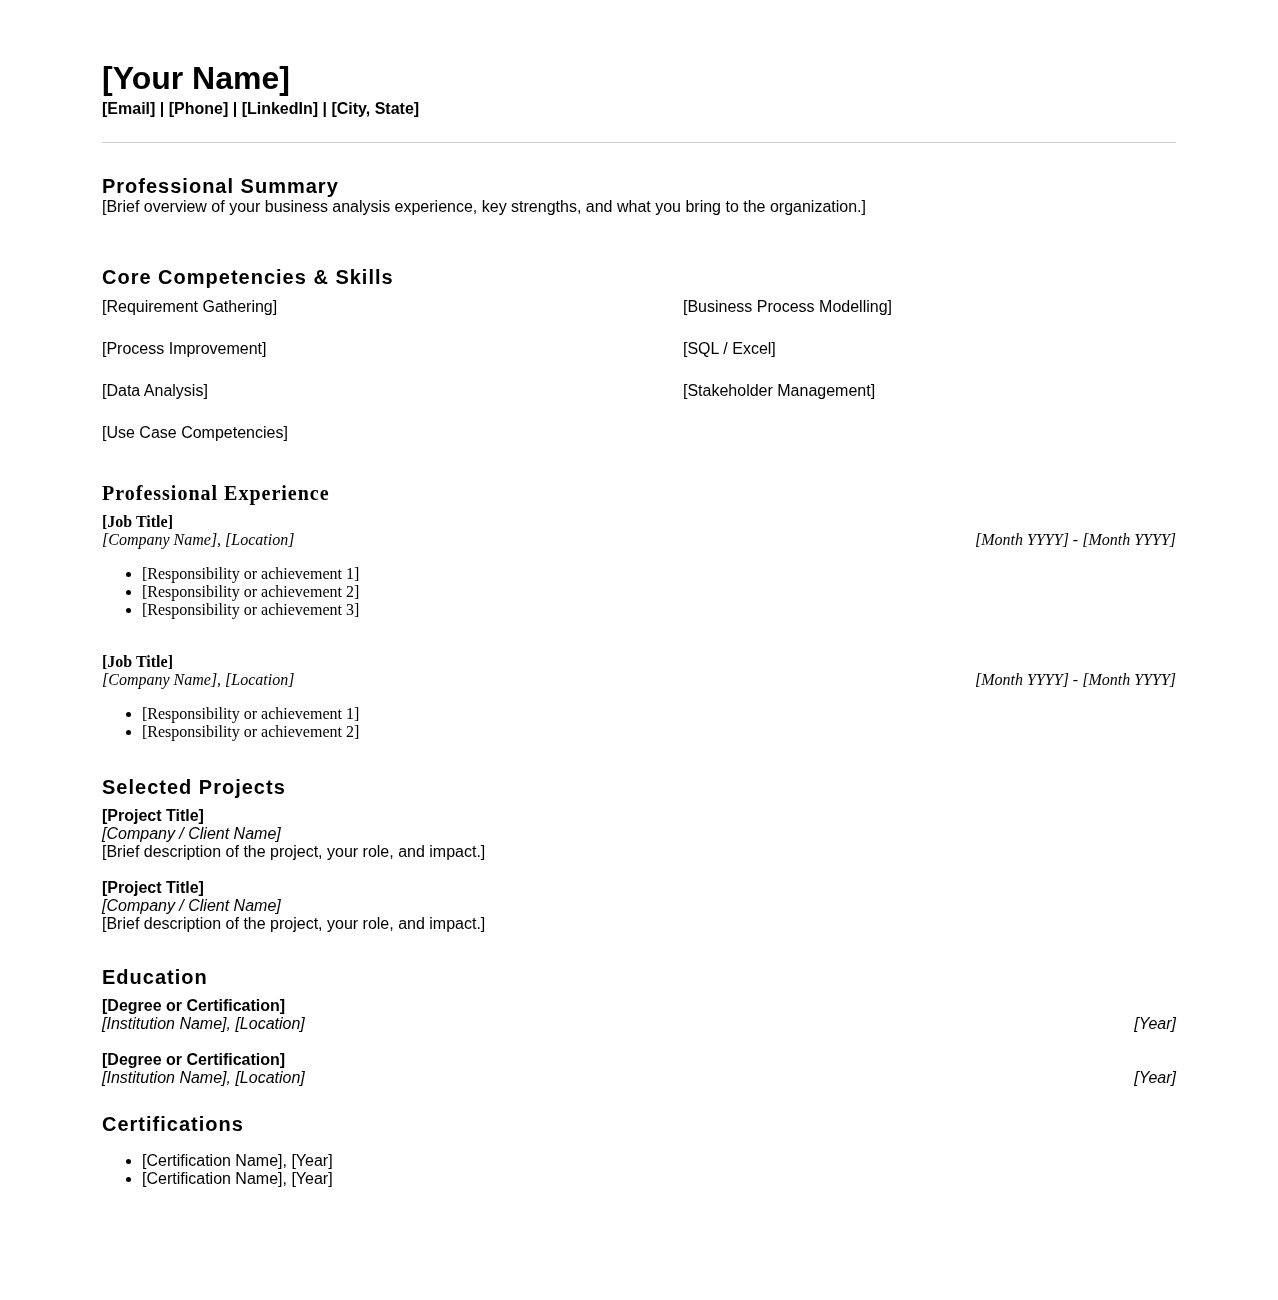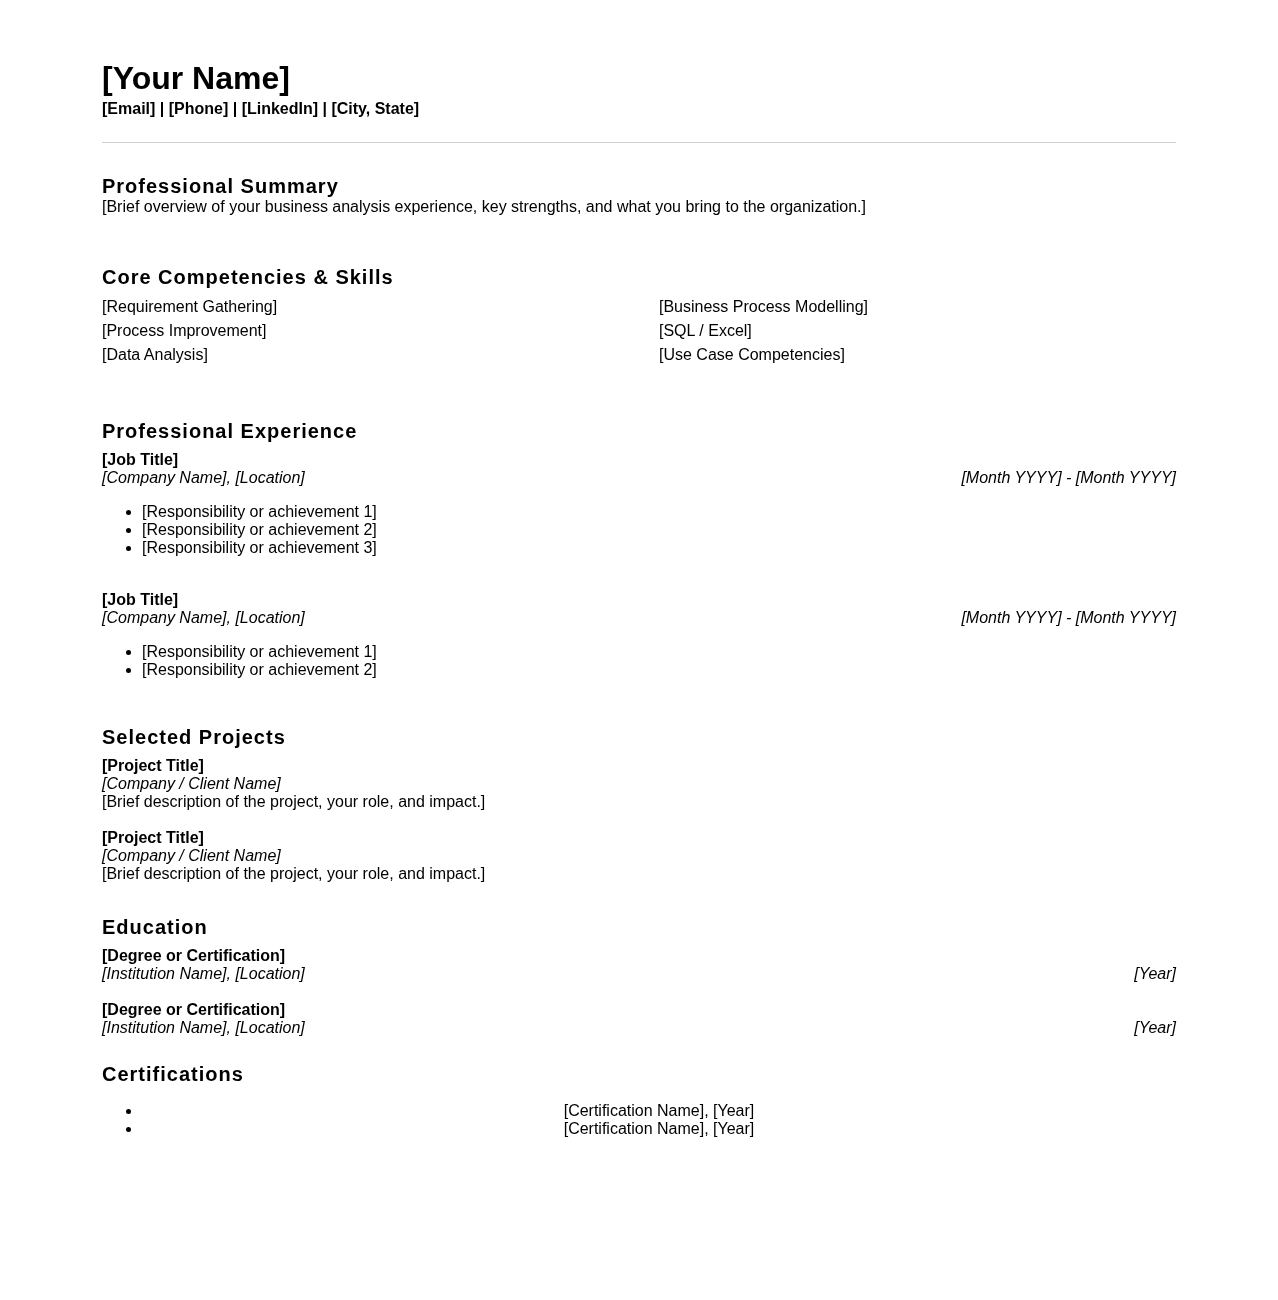--- a/index.html
+++ b/index.html
@@ -7,21 +7,21 @@
   .page { position: absolute; left: 102px; top: 58px; width: 1074px; }
   .name { font-size: 32px; font-weight: bold; margin: 0; line-height: 40px; }
   .contact { font-size: 16px; line-height: 20px; margin-top: 1px; font-weight: bold; }
   hr.divider { border: none; border-top: 1px solid #d0d0d0; margin: 23px 0 0 0; }
   .section-title { font-size: 20px; font-weight: bold; letter-spacing: 1px; margin: 0; line-height: 24px; }
   .text { font-size: 16px; line-height: 18px; }
   .bold { font-weight: bold; }
   .ital { font-style: italic; }
   .row { display: flex; justify-content: space-between; }
   ul { margin: 0; padding-left: 40px; font-size: 16px; line-height: 18px; }
-  .skills { display: grid; grid-template-columns: 557px 1fr; row-gap: 6px; font-size: 16px; line-height: 18px; }
+  .skills { display: grid; grid-template-columns: 557px 1fr; row-gap: 6px; font-size: 16px; line-height: 18px; gap: 24px; }
 </style>
 </head>
 <body>
 
 <div class="page">
   <h1 class="name">[Your Name]</h1>
   <div class="contact">[Email] | [Phone] | [LinkedIn] | [City, State]</div>
   <hr class="divider">
 
   <div style="margin-top:31px;">
@@ -30,25 +30,26 @@
   </div>
 
   <div style="margin-top:49px;">
     <h2 class="section-title">Core Competencies &amp; Skills</h2>
     <div class="skills" style="margin-top:9px;">
       <div>[Requirement Gathering]</div>
       <div>[Business Process Modelling]</div>
       <div>[Process Improvement]</div>
       <div>[SQL / Excel]</div>
       <div>[Data Analysis]</div>
+      <div>[Stakeholder Management]</div>
       <div>[Use Case Competencies]</div>
     </div>
   </div>
 
-  <div style="margin-top:55px;">
+  <div style="margin-top:39px;font-family:Liberation Serif, serif;">
     <h2 class="section-title">Professional Experience</h2>
     <div style="margin-top:8px;">
       <div class="text bold">[Job Title]</div>
       <div class="row text ital">
         <span>[Company Name], [Location]</span>
         <span>[Month YYYY] - [Month YYYY]</span>
       </div>
       <ul style="margin-top:16px;">
         <li>[Responsibility or achievement 1]</li>
         <li>[Responsibility or achievement 2]</li>
@@ -61,21 +62,21 @@
         <span>[Company Name], [Location]</span>
         <span>[Month YYYY] - [Month YYYY]</span>
       </div>
       <ul style="margin-top:16px;">
         <li>[Responsibility or achievement 1]</li>
         <li>[Responsibility or achievement 2]</li>
       </ul>
     </div>
   </div>
 
-  <div style="margin-top:46px;">
+  <div style="margin-top:34px;">
     <h2 class="section-title">Selected Projects</h2>
     <div style="margin-top:8px;">
       <div class="text bold">[Project Title]</div>
       <div class="text ital">[Company / Client Name]</div>
       <div class="text">[Brief description of the project, your role, and impact.]</div>
     </div>
     <div style="margin-top:18px;">
       <div class="text bold">[Project Title]</div>
       <div class="text ital">[Company / Client Name]</div>
       <div class="text">[Brief description of the project, your role, and impact.]</div>
@@ -95,18 +96,18 @@
       <div class="text bold">[Degree or Certification]</div>
       <div class="row text ital">
         <span>[Institution Name], [Location]</span>
         <span>[Year]</span>
       </div>
     </div>
   </div>
 
   <div style="margin-top:25px;">
     <h2 class="section-title">Certifications</h2>
-    <ul style="margin-top:16px;text-align:center;">
+    <ul style="margin-top:16px;">
       <li>[Certification Name], [Year]</li>
       <li>[Certification Name], [Year]</li>
     </ul>
   </div>
 </div>
 
 </body></html>

